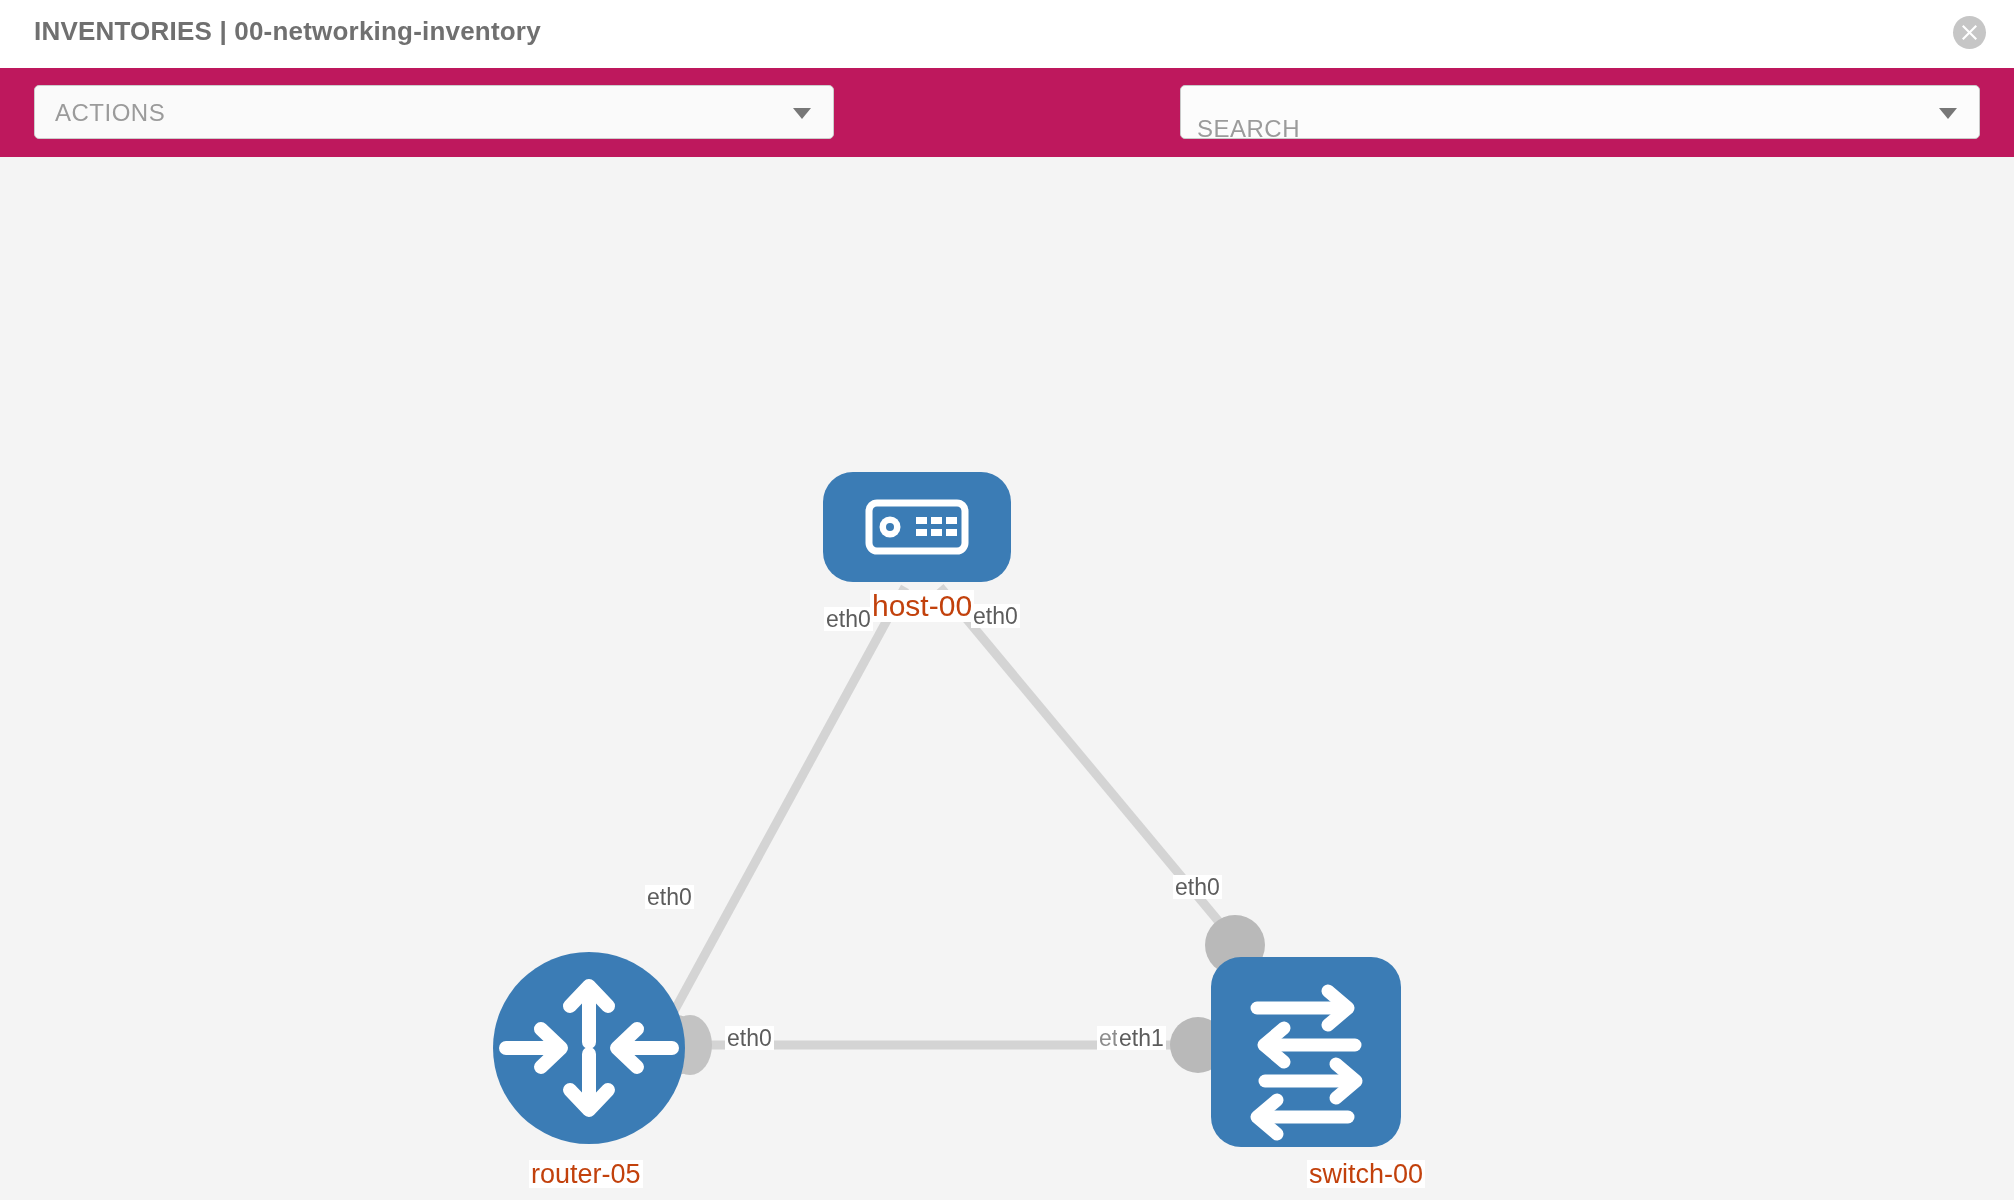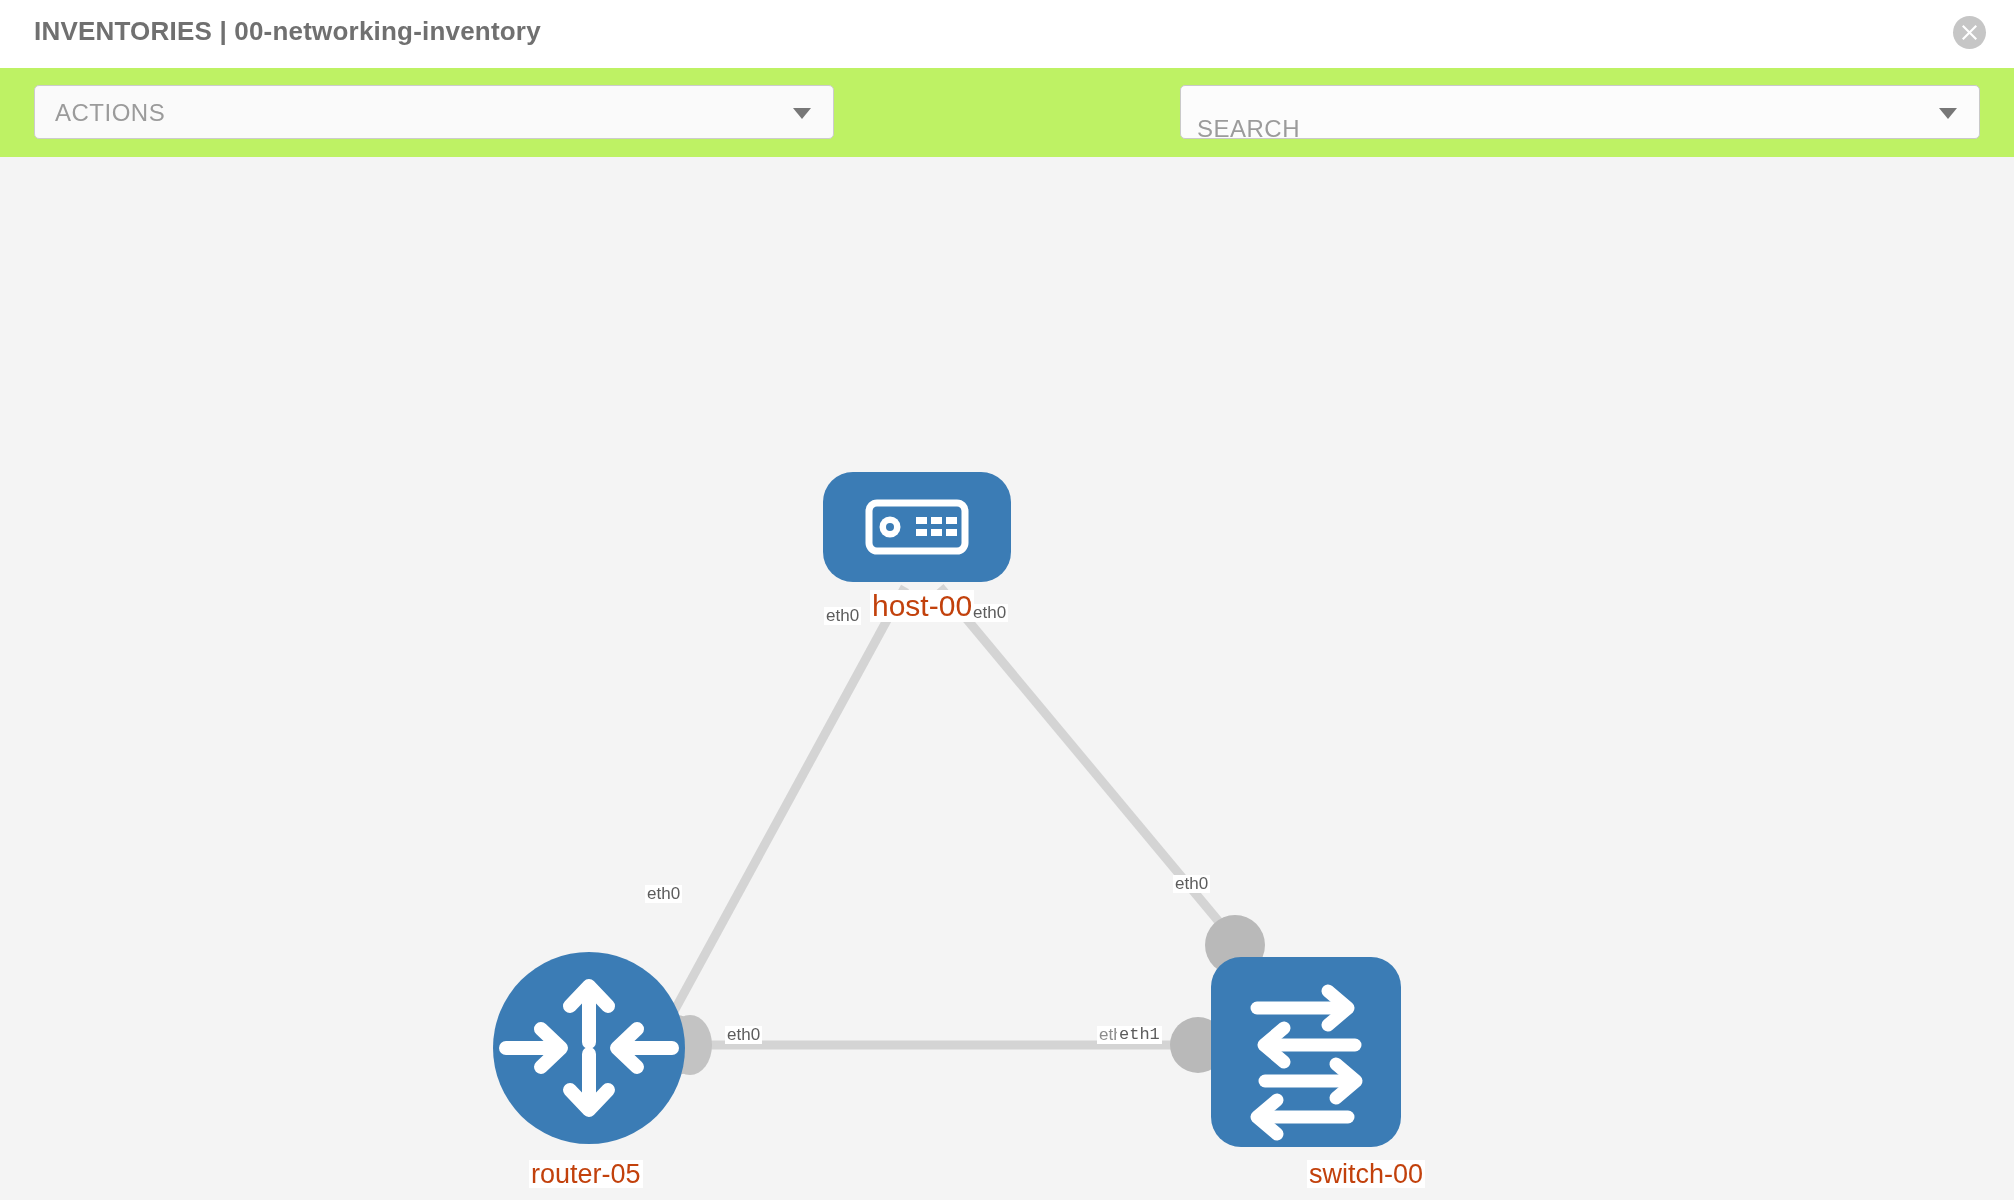--- a/index.html
+++ b/index.html
@@ -47,21 +47,21 @@
     cursor: pointer;
   }
   .close-btn svg { display: block; }
 
   
   .toolbar {
     position: absolute;
     left: 0; top: 68px;
     width: 2014px;
     height: 114px;
-    background: #bef264;
+    background: #be185d;
     border-bottom: 1px solid #d0d0d0;
     box-sizing: border-box;
   }
   .actions-select {
     position: absolute;
     left: 34px;
     top: 17px;
     width: 800px;
     height: 54px;
     background: #fafafa;
@@ -138,21 +138,21 @@
     position: absolute;
     font-size: 27px;
     color: #c2410c;
     background: #ffffff;
     white-space: nowrap;
     padding: 0 2px;
     line-height: 1.05;
   }
   .edge-label {
     position: absolute;
-    font-size: 17px;
+    font-size: 23px;
     color: #5c5c5c;
     background: #ffffff;
     white-space: nowrap;
     padding: 0 2px;
     line-height: 1.05;
   }
 </style>
 </head>
 <body>
 
@@ -283,16 +283,16 @@
     <div class="node-label" style="left:1307px; top:1003px;">switch-00</div>
 
     <div class="edge-label" style="left:824px; top:450px;">eth0</div>
     <div class="edge-label" style="left:971px; top:447px;">eth0</div>
 
     <div class="edge-label" style="left:645px; top:728px;">eth0</div>
     <div class="edge-label" style="left:1173px; top:718px;">eth0</div>
 
     <div class="edge-label" style="left:725px; top:869px;">eth0</div>
     <div class="edge-label" style="left:1097px; top:869px; color:#8d8d8d;">eth</div>
-    <div class="edge-label" style="left:1117px; top:869px;font-family:Liberation Mono, monospace;">eth1</div>
+    <div class="edge-label" style="left:1117px; top:869px;">eth1</div>
 
   </div>
 </div>
 
 </body></html>

